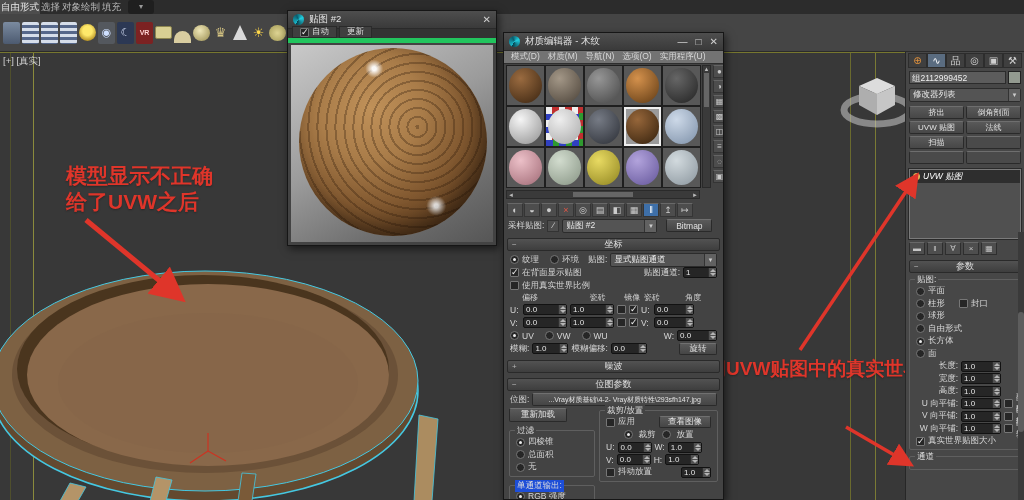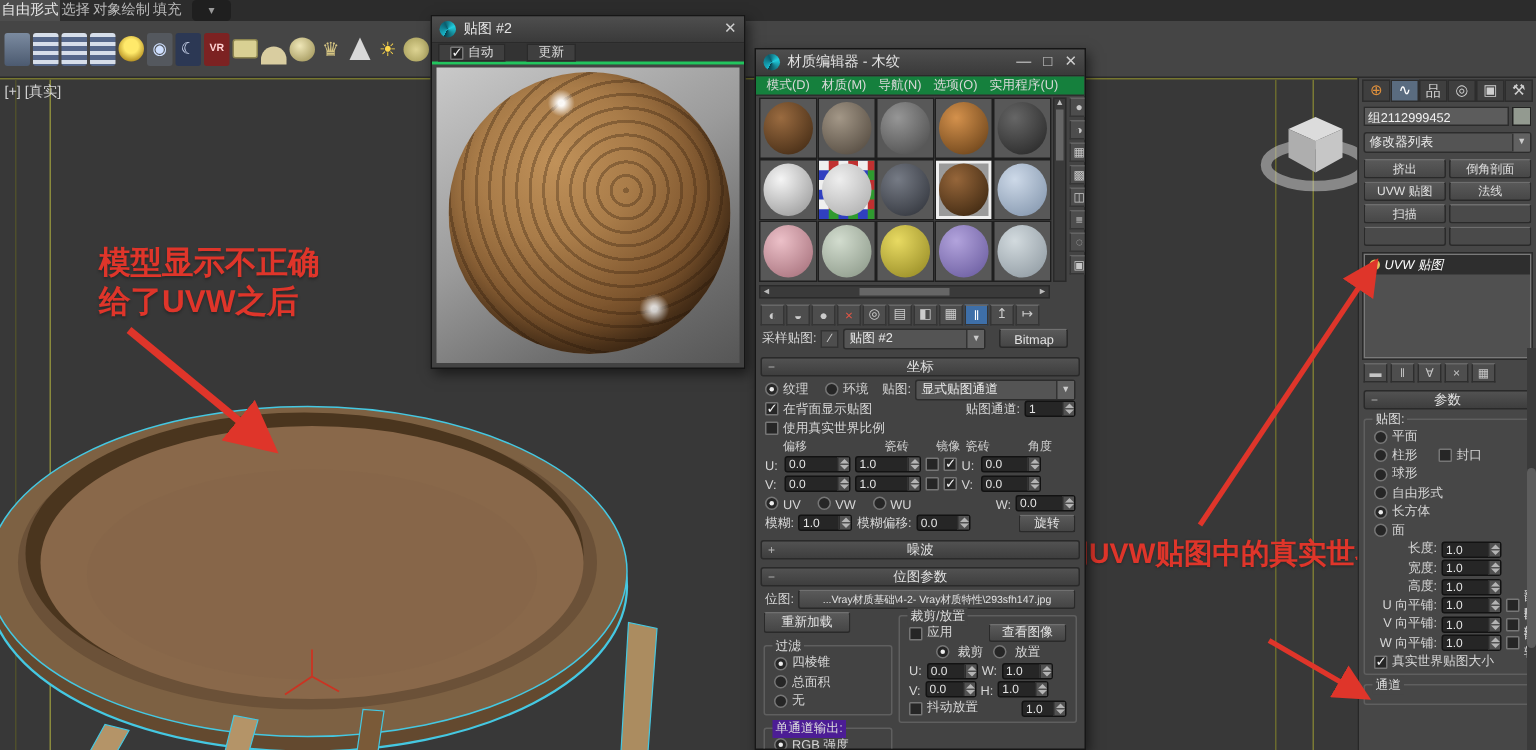--- a/index.html
+++ b/index.html
@@ -76,33 +76,33 @@
 
   
   .win{position:absolute;background:#434343;border:1px solid #161616;box-shadow:2px 3px 8px rgba(0,0,0,.55);}
   .titlebar{height:18px;background:linear-gradient(#4e4e4e,#3a3a3a);border-bottom:1px solid #2a2a2a;display:flex;align-items:center;gap:5px;padding:0 5px;}
   .wlogo{width:11px;height:11px;border-radius:50%;background:conic-gradient(from 210deg,#19b6c9,#0a5d6d 35%,#21cfe0 60%,#083d49);flex:none;}
   .wtitle{font-size:9.5px;color:#e4e4e4;white-space:nowrap;}
   .wbtns{margin-left:auto;display:flex;gap:8px;color:#cfcfcf;font-size:10px;}
   .wbtns span{cursor:default;}
 
   #pwin{left:287px;top:10px;width:210px;height:236px;z-index:10;}
-  #ptabs{height:14px;background:#333;display:flex;align-items:flex-end;gap:14px;padding:0 4px;border-bottom:2px solid #22c55e;}
+  #ptabs{height:14px;background:#333;display:flex;align-items:flex-end;gap:2px;padding:0 4px;border-bottom:5px solid #22c55e;}
   .ptab2{display:flex;align-items:center;gap:3px;padding:0 7px;height:12px;font-size:8.5px;background:#3f3f3f;border:1px solid #2a2a2a;color:#ddd;}
   #preview{position:absolute;left:3px;top:34px;right:3px;bottom:3px;background:linear-gradient(150deg,#c9c9c9 0%,#9b9b9b 45%,#707070 75%,#565656 100%);overflow:hidden;}
   #wood{position:absolute;left:8px;top:3px;width:188px;height:188px;border-radius:50%;
     background:
       radial-gradient(circle at 40% 11%, rgba(255,255,255,.95) 0 2px, rgba(255,255,255,0) 9px),
       radial-gradient(circle at 73% 84%, rgba(255,255,255,.9) 0 2px, rgba(255,255,255,0) 10px),
       repeating-radial-gradient(circle at 63% 42%, rgba(44,24,8,.30) 0 2px, rgba(0,0,0,0) 2px 9px),
       radial-gradient(circle at 38% 32%, #c09159 0%, #a97c49 30%, #835a31 55%, #5a3a1d 78%, #392310 96%);
     box-shadow:inset -6px -10px 18px rgba(0,0,0,.35);}
 
   #mewin{left:503px;top:32px;width:221px;height:468px;z-index:11;overflow:hidden;}
-  #me-menubar{height:13px;display:flex;gap:2px;align-items:center;padding:0 4px;background:#15803d;border-bottom:1px solid #2e2e2e;}
+  #me-menubar{height:13px;display:flex;gap:2px;align-items:center;padding:0 4px;background:#737373;border-bottom:1px solid #2e2e2e;}
   .mitem{font-size:8.5px;color:#d8d8d8;padding:0 3px;}
   #gridwrap{position:relative;height:136px;margin:1px 2px 0;}
   #me-grid{position:absolute;left:0;top:0;display:grid;grid-template-columns:repeat(5,39px);grid-auto-rows:41px;}
   .cell{position:relative;background:#585858;border:1px solid #1f1f1f;}
   .cell .sph{position:absolute;inset:2px;border-radius:50%;}
   .cell.sel{box-shadow:inset 0 0 0 2px #efefef;background:#9a9a9a;}
   .cell.chk{background-color:#888;background-image:repeating-conic-gradient(#c03030 0% 25%,#2f9a2f 25% 50%,#3040c0 50% 75%,#efefef 75% 100%);background-size:13px 13px;}
   #me-vscroll{position:absolute;left:196px;top:0;width:9px;height:123px;background:#3a3a3a;border:1px solid #2a2a2a;font-size:6px;color:#bbb;text-align:center;}
   #me-vscroll .thumb{height:34px;background:#666;margin:1px;}
   #me-sidecol{position:absolute;left:207px;top:0;width:14px;display:flex;flex-direction:column;gap:2px;}
@@ -593,21 +593,21 @@
           <div class="prow">
               <span class="rd"></span>
               <span>总面积</span>
             </div>
           <div class="prow">
               <span class="rd"></span>
               <span>无</span>
             </div>
         </div>
         <div class="grp" style="margin:8px 0 0">
-          <span class="glab" style="background:#4c1d95">单通道输出:</span>
+          <span class="glab" style="background:#1d4ed8">单通道输出:</span>
           <div class="prow">
               <span class="rd on"></span>
               <span>RGB 强度</span>
             </div>
         </div>
       </div>
       <div id="bp-right">
         <div class="grp" style="margin:4px 0 0">
           <span class="glab" style="background:#434343">裁剪/放置</span>
           <div class="prow">

